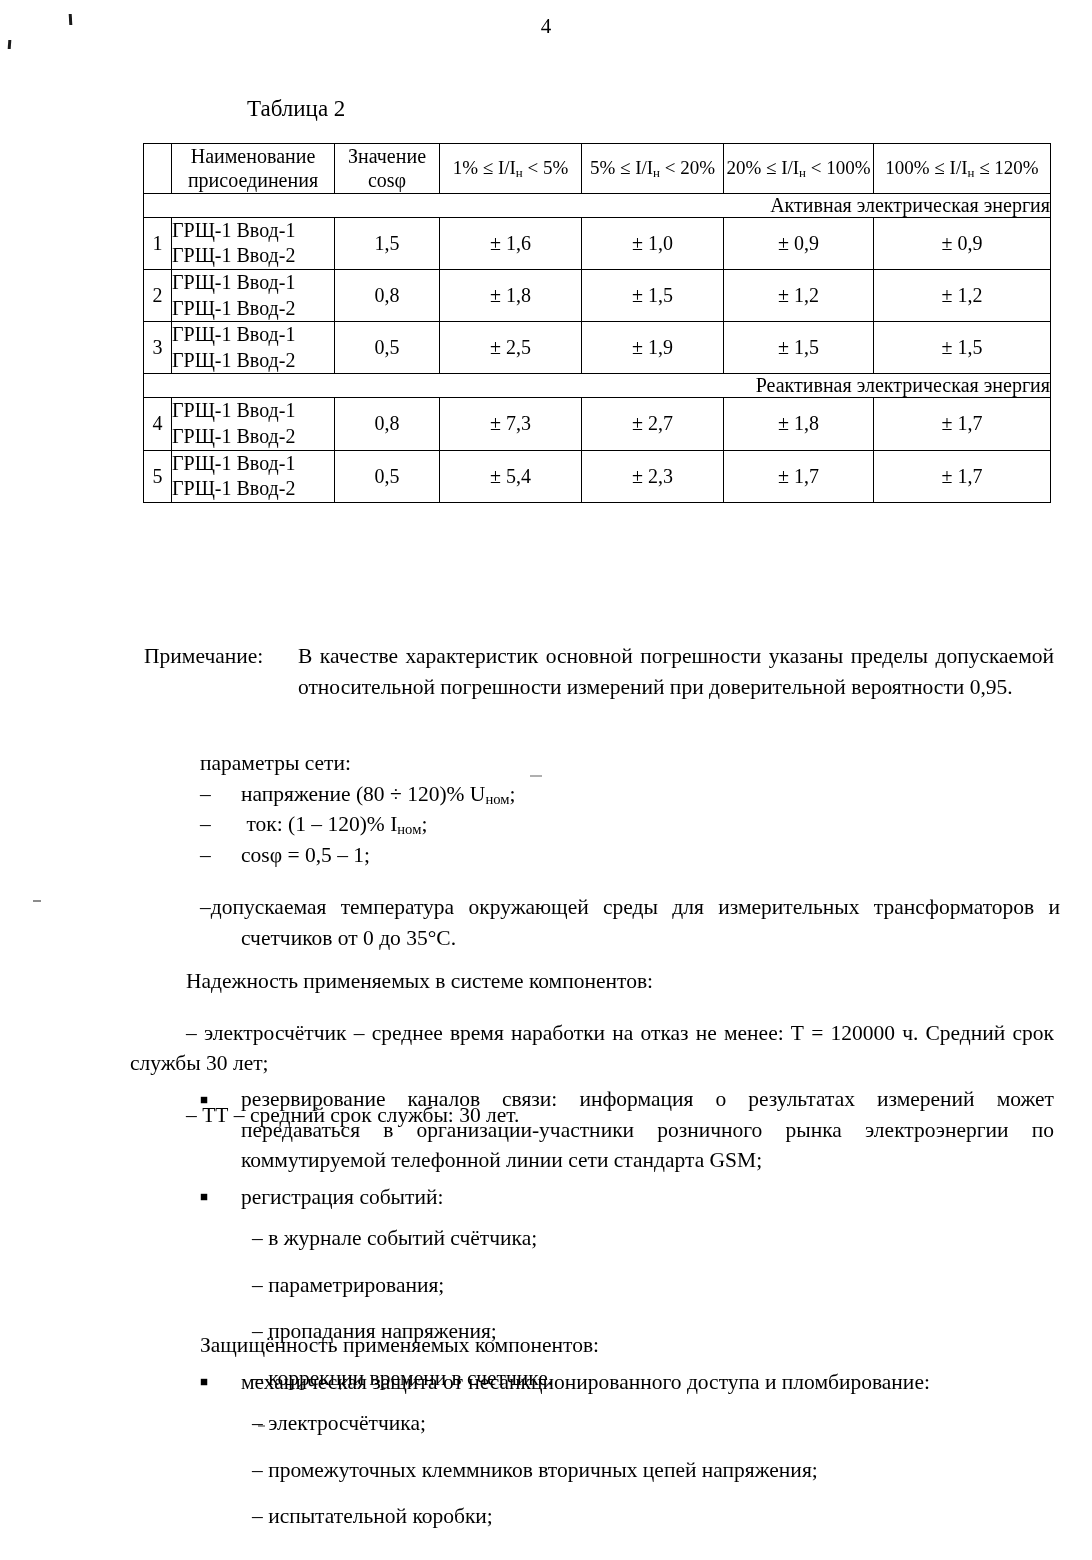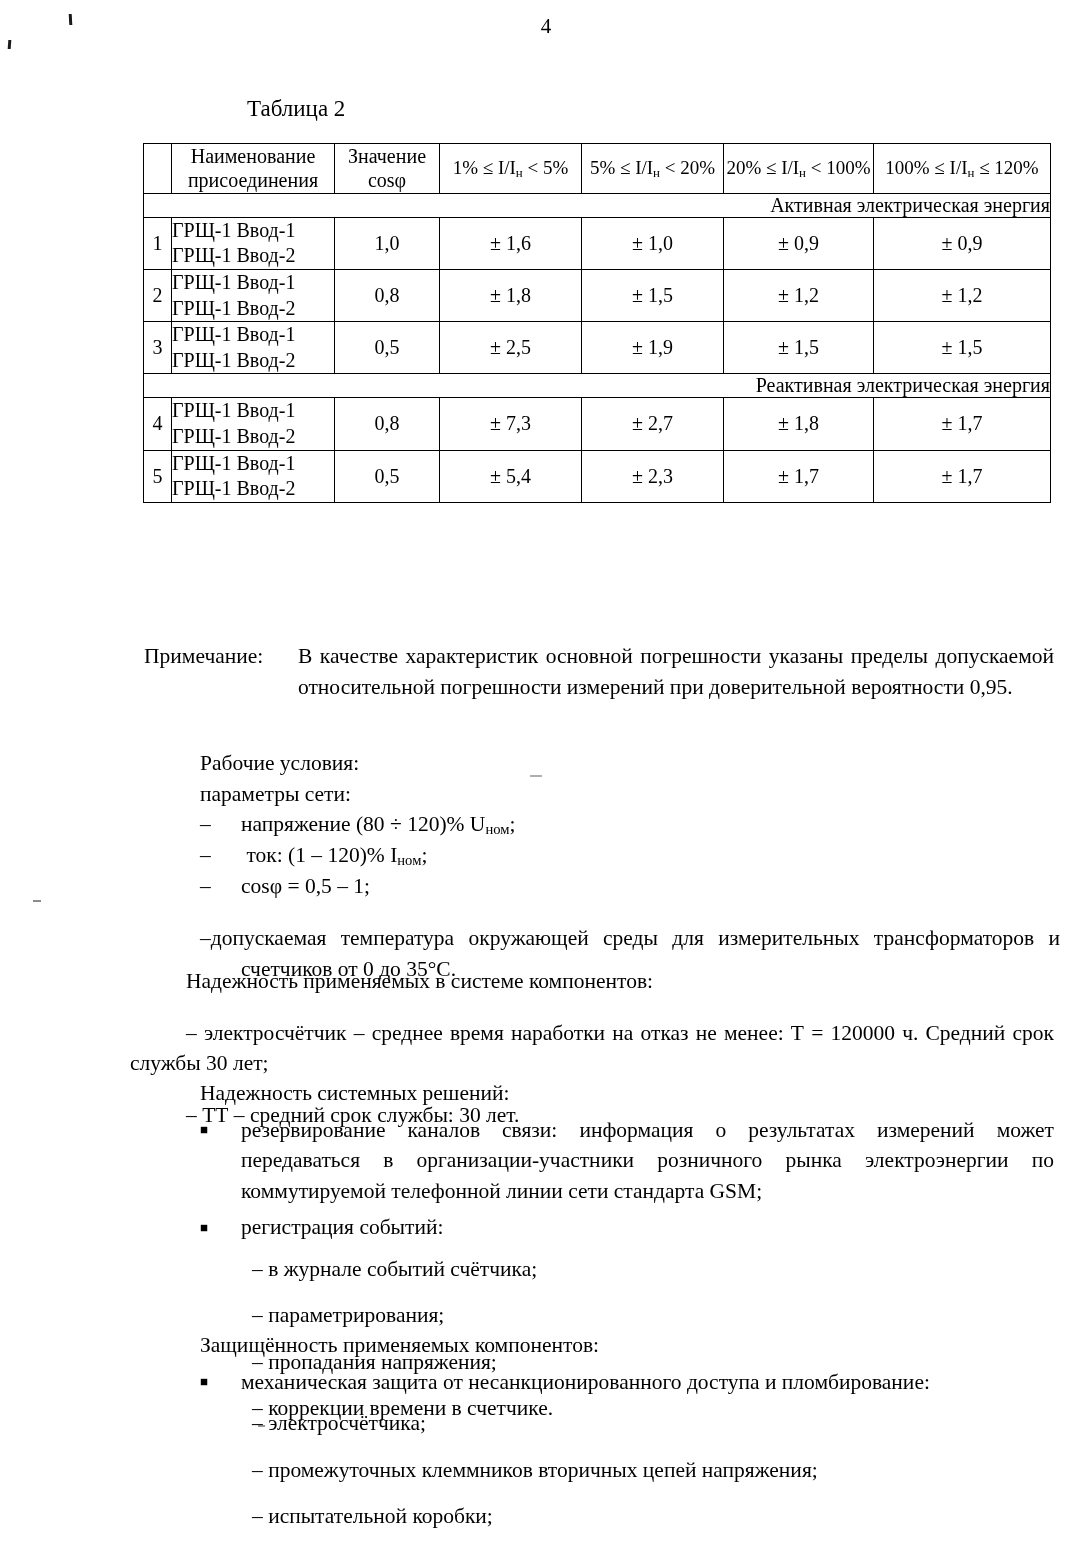--- a/index.html
+++ b/index.html
@@ -202,21 +202,21 @@
       <tr class="section-row">
         <td colspan="7">Активная электрическая энергия</td>
       </tr>
 
       <tr>
         <td class="idx-cell">1</td>
         <td class="name-cell">
           <span>ГРЩ-1 Ввод-1</span><br>
           <span>ГРЩ-1 Ввод-2</span>
         </td>
-        <td class="val-cell">1,0</td>
+        <td class="val-cell">1,5</td>
         <td class="val-cell">± 1,6</td>
         <td class="val-cell">± 1,0</td>
         <td class="val-cell">± 0,9</td>
         <td class="val-cell">± 0,9</td>
       </tr>
 
       <tr>
         <td class="idx-cell">2</td>
         <td class="name-cell">
           <span>ГРЩ-1 Ввод-1</span><br>
@@ -273,21 +273,20 @@
       </tr>
     </tbody>
   </table>
 
   <div class="note">
     <div class="note-label">Примечание:</div>
     <div class="note-body">В качестве характеристик основной погрешности указаны пределы допускаемой относительной погрешности измерений при доверительной вероятности 0,95.</div>
   </div>
 
   <div class="block b-working">
-    <p class="lead">Рабочие условия:</p>
     <p class="lead">параметры сети:</p>
     <p class="dash-item">
       <span class="dash">–</span><span>напряжение (80 ÷ 120)% U<sub>ном</sub>;</span>
     </p>
     <p class="dash-item">
       <span class="dash">–</span><span> ток: (1 – 120)% I<sub>ном</sub>;</span>
     </p>
     <p class="dash-item">
       <span class="dash">–</span><span>cosφ = 0,5 – 1;</span>
     </p>
@@ -300,21 +299,20 @@
     <p class="hang">Надежность применяемых в системе компонентов:</p>
     <p class="indent-para">
       <span>–</span><span> электросчётчик – среднее время наработки на отказ не менее: Т = 120000 ч. Средний срок службы 30 лет;</span>
     </p>
     <p class="indent-para">
       <span>–</span><span> ТТ – средний срок службы: 30 лет.</span>
     </p>
   </div>
 
   <div class="block b-sysrel">
-    <p class="lead">Надежность системных решений:</p>
     <div class="gap-sm"></div>
     <p class="sq-item">
       <span class="sq">■</span><span>резервирование каналов связи: информация о результатах измерений может передаваться в организации-участники розничного рынка электроэнергии по коммутируемой телефонной линии сети стандарта GSM;</span>
     </p>
     <div class="gap-sm"></div>
     <p class="sq-item">
       <span class="sq">■</span><span>регистрация событий:</span>
     </p>
     <div class="gap-sm"></div>
     <p class="sub-dash">

